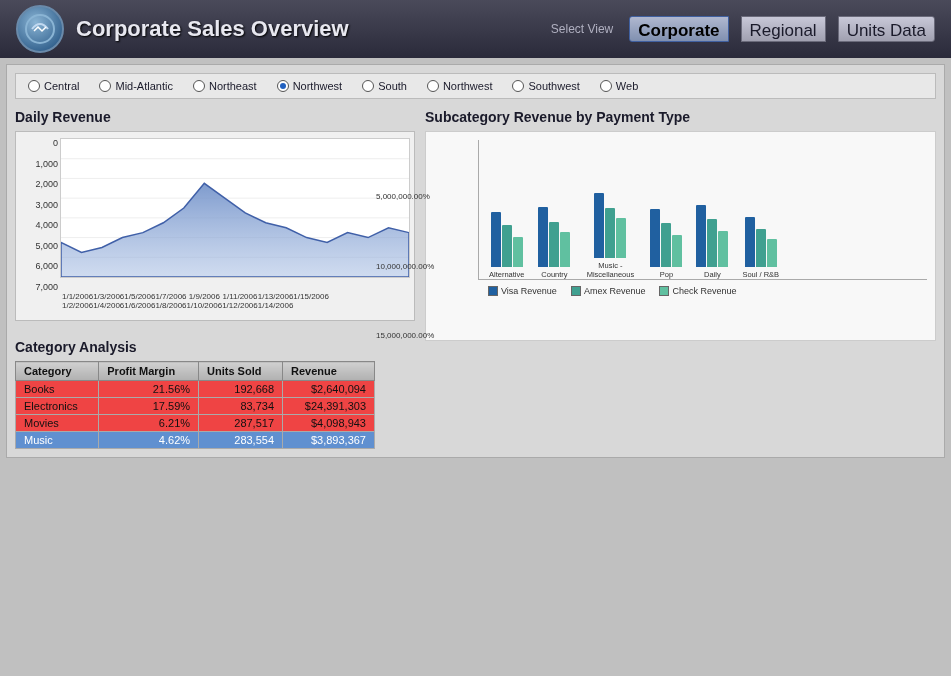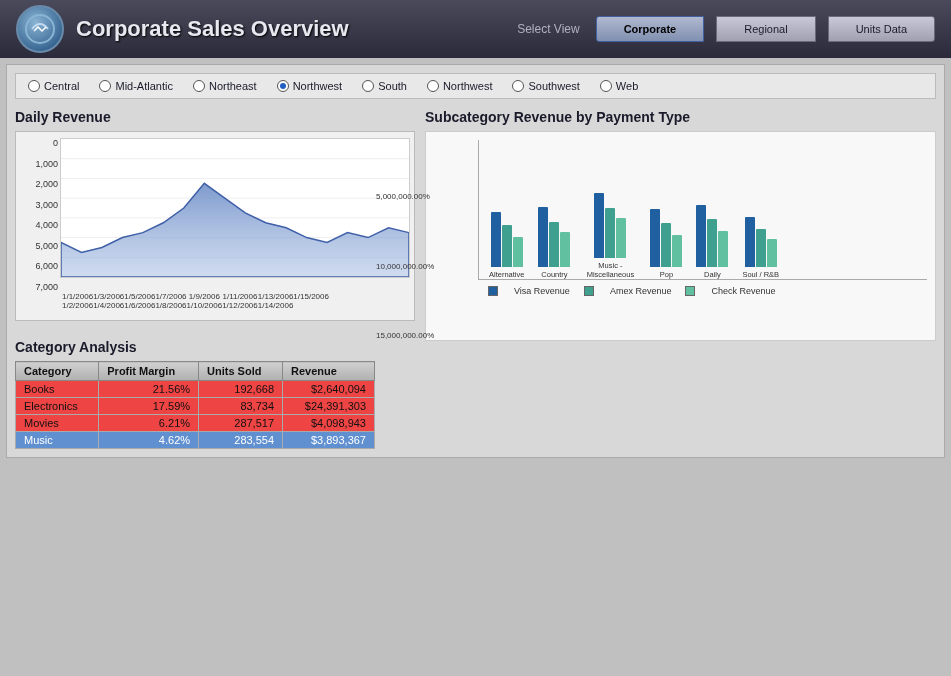--- a/index.html
+++ b/index.html
@@ -41,22 +41,22 @@
     }
     #select-view-label {
       color: #b0b0c0;
       font-size: 12px;
       margin-right: 4px;
     }
     .view-btn {
       background: linear-gradient(180deg, #c8c8d8 0%, #a0a0b0 100%);
       border: 1px solid #6a6a7a;
       color: #1a1a2a;
-      font-size: 11px;
-      padding: 4px 27px;
+      font-size: 17px;
+      padding: 4px 8px;
       cursor: pointer;
       height: 26px;
     }
     .view-btn.active {
       background: linear-gradient(180deg, #b0b8d0 0%, #8090b0 100%);
       border-color: #4060a0;
       color: #000;
       font-weight: bold;
     }
     .view-btn:first-of-type { border-radius: 3px 0 0 3px; }
@@ -274,21 +274,21 @@
       display: flex;
       gap: 14px;
       margin-top: 6px;
       font-size: 9px;
       color: #333;
       padding-left: 10px;
     }
     .legend-item {
       display: flex;
       align-items: center;
-      gap: 16px;
+      gap: 3px;
     }
     .legend-swatch {
       width: 10px;
       height: 10px;
       border: 1px solid #666;
     }
   </style>
 </head>
 <body>
 

